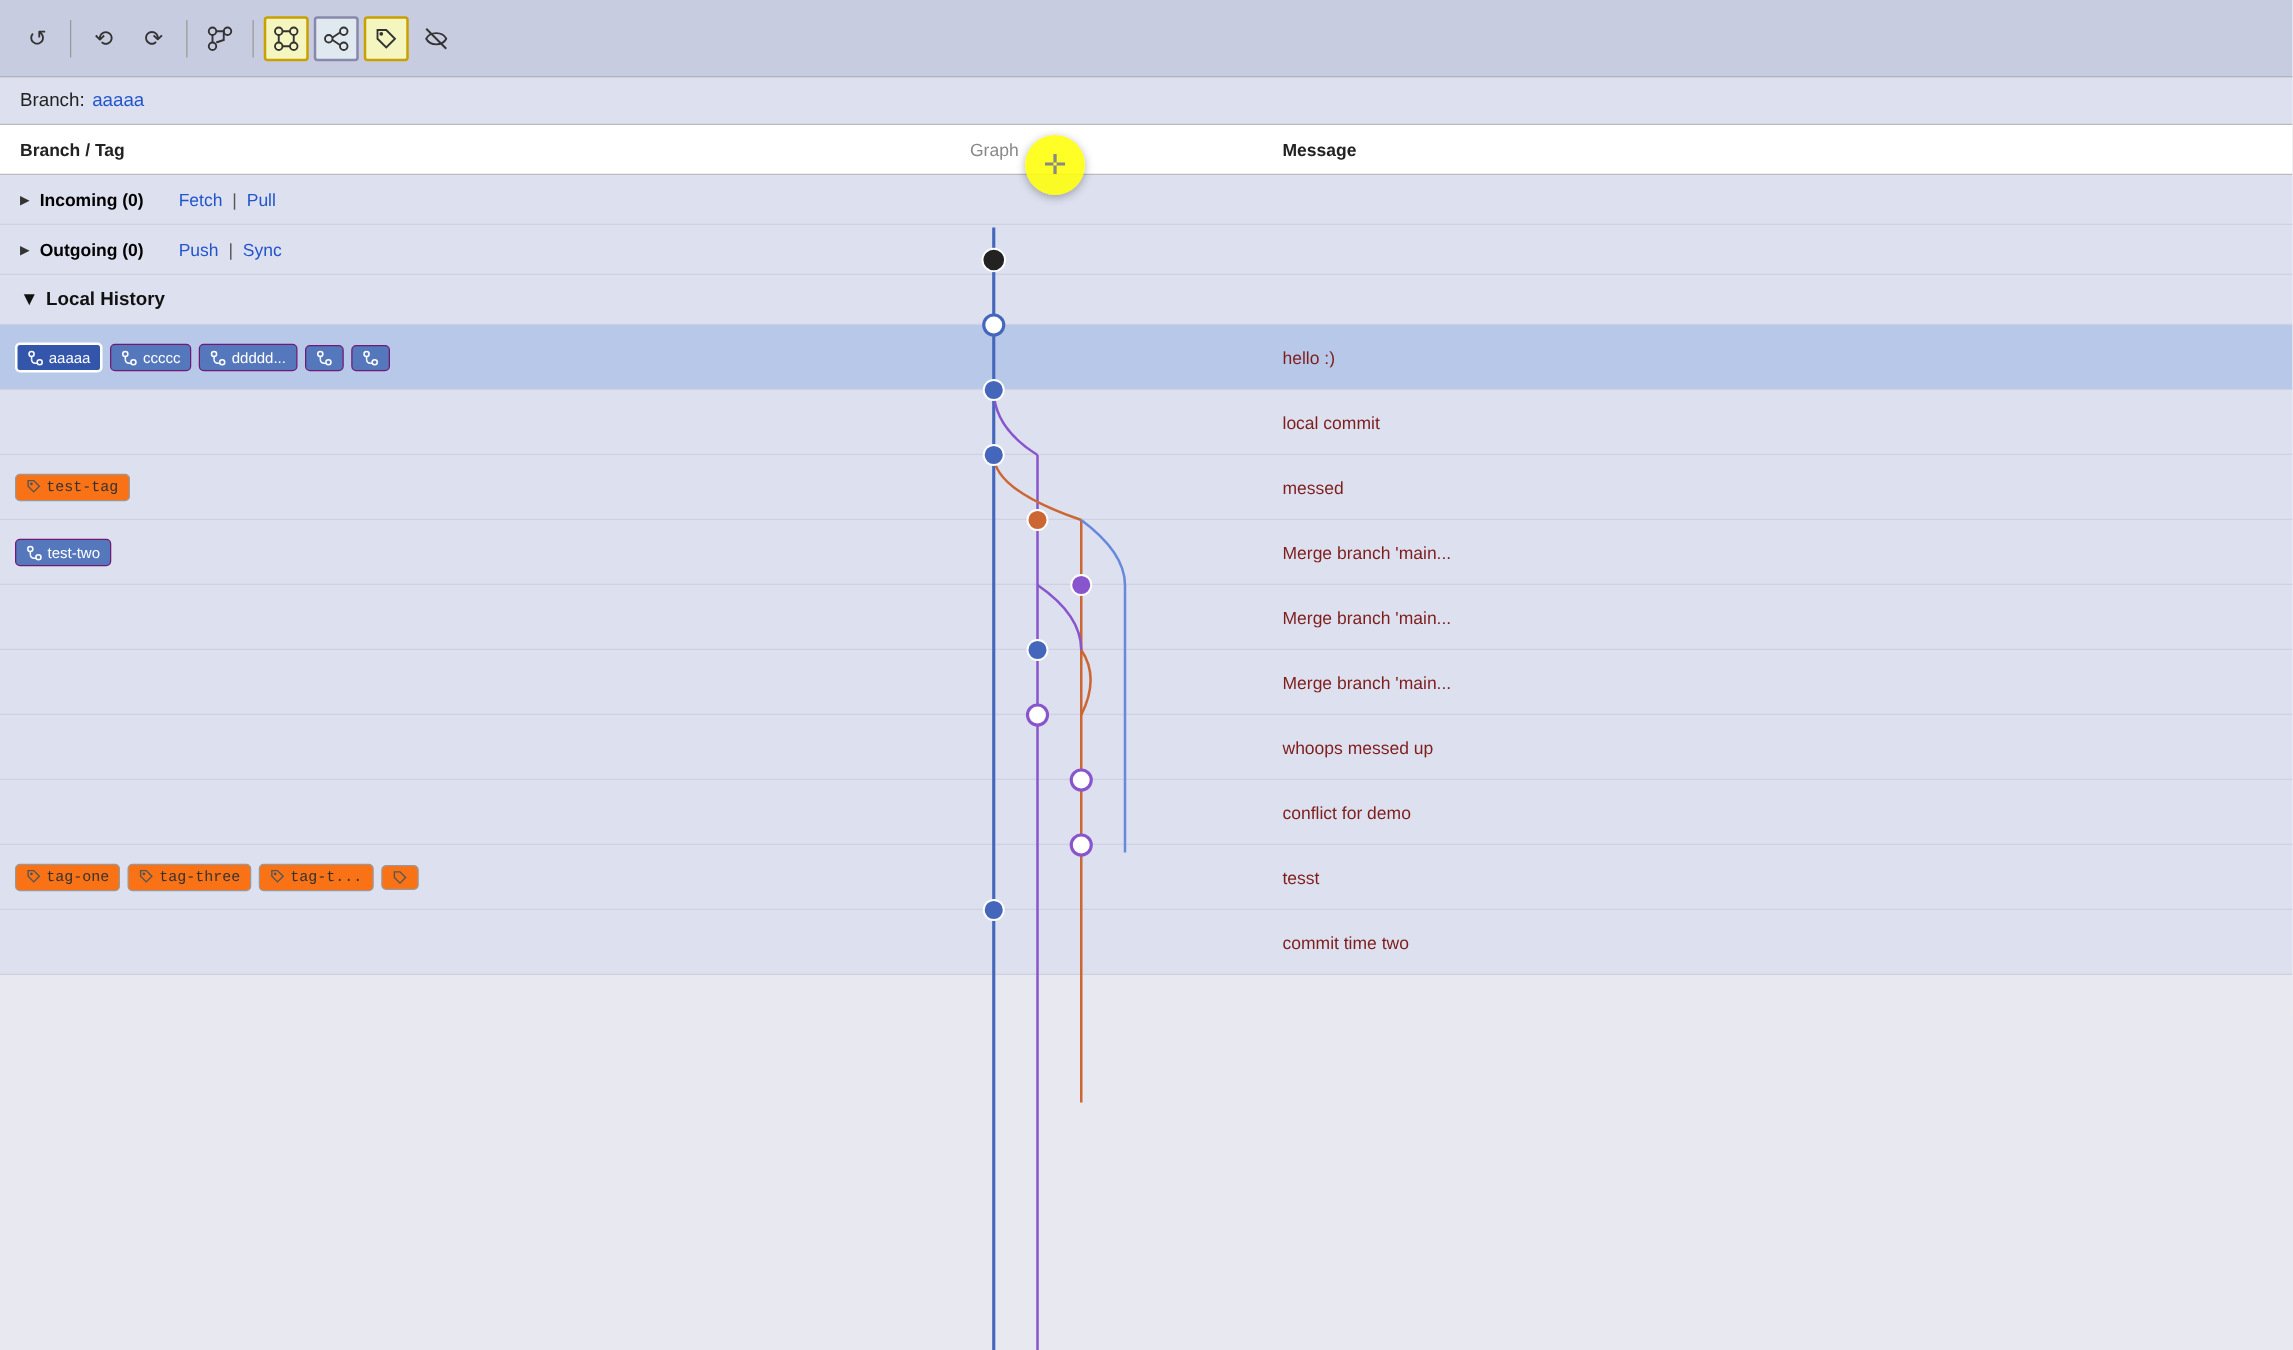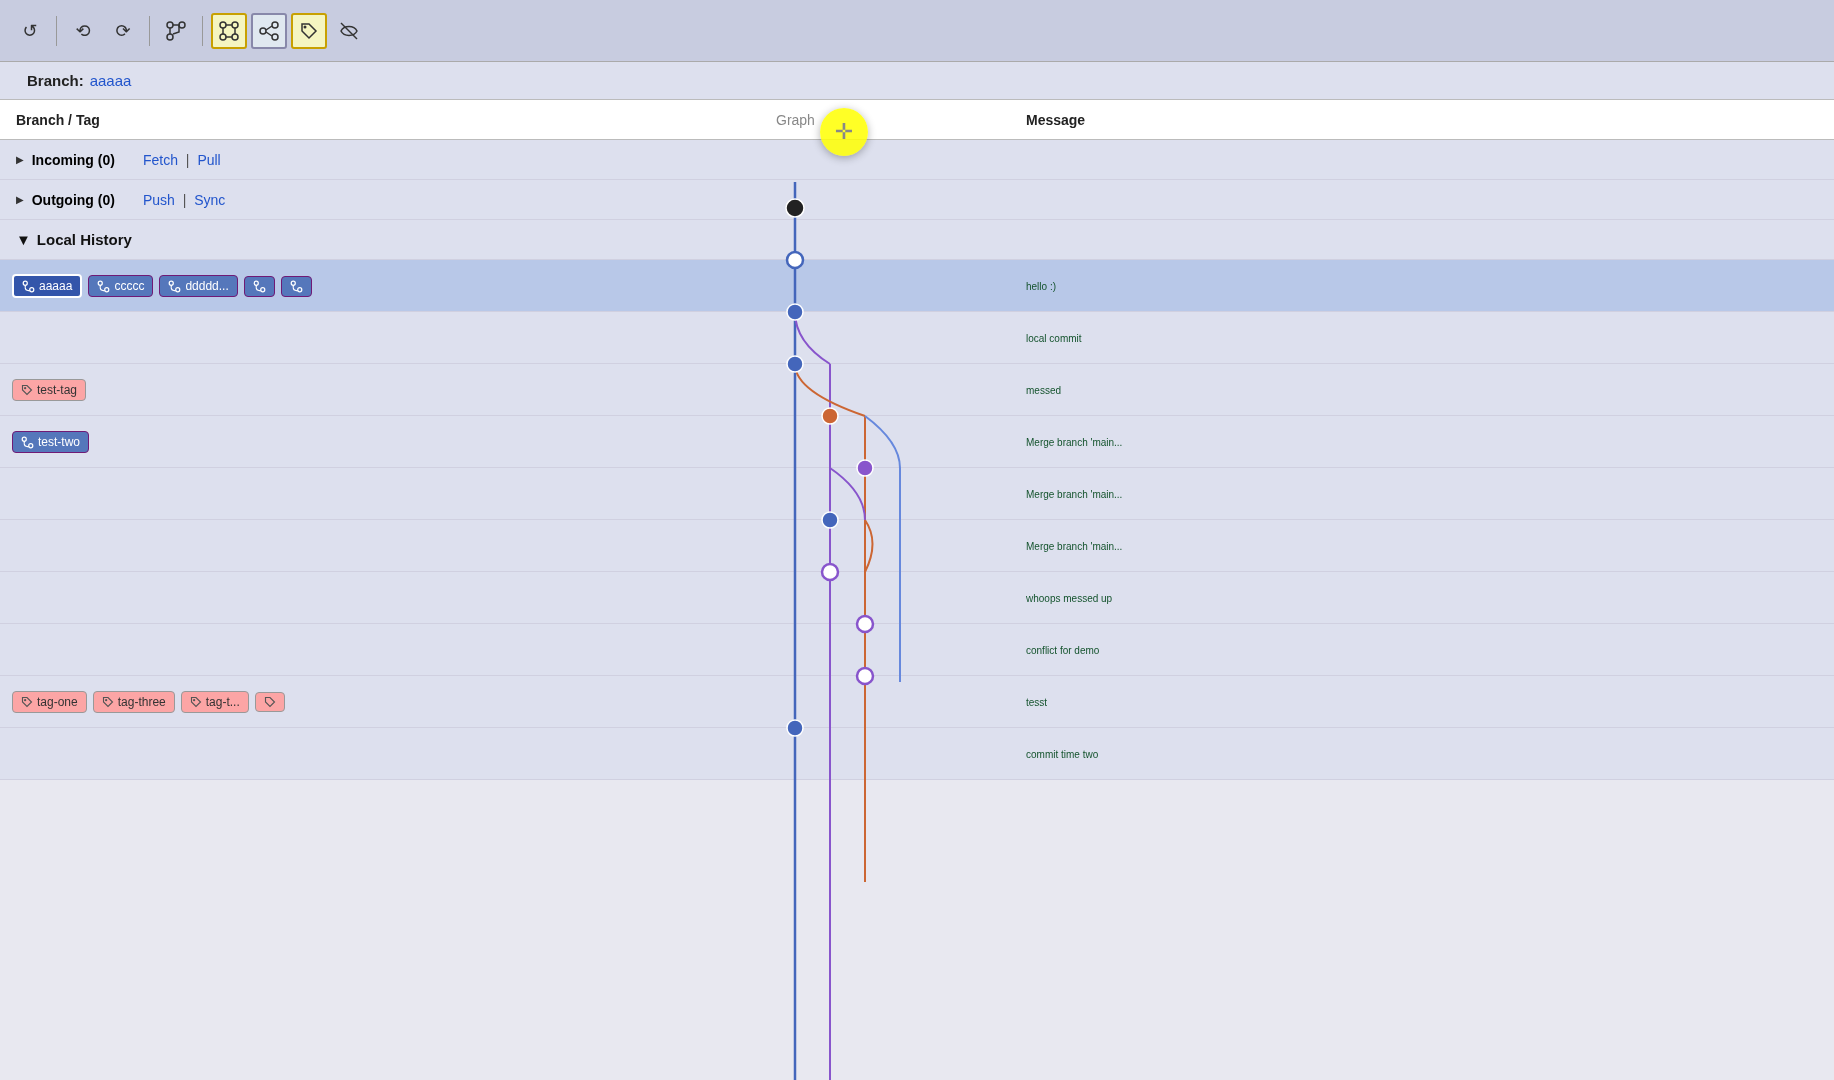--- a/index.html
+++ b/index.html
@@ -214,40 +214,40 @@
       border: 1px solid #701a75;
     }
 
     .branch-tag.active {
       background: #3355aa;
       border: 2px solid #ffffff;
     }
 
     .tag-badge {
       display: flex;
-      align-items: center;
       gap: 4px;
-      background: #fca5a5;
+      background: #f97316;
       color: #333;
       border-radius: 4px;
       padding: 3px 8px;
       font-size: 12px;
       border: 1px solid #999;
+      font-family: Liberation Mono, monospace;
     }
 
     .graph-cell {
       position: relative;
       height: 52px;
       overflow: visible;
     }
 
     .message-cell {
       padding: 0 16px;
-      font-size: 10px;
-      color: #14532d;
+      font-size: 14px;
+      color: #7f1d1d;
       white-space: nowrap;
       overflow: hidden;
       text-overflow: ellipsis;
     }
 
   </style>
 </head>
 <body>
 
 <div class="main-container">
@@ -297,21 +297,21 @@
     </div>
     <div class="toolbar-icon">
       <svg width="22" height="22" viewBox="0 0 22 22" fill="none">
         <path d="M3 11 C6 5 16 5 19 11 C16 17 6 17 3 11Z" stroke="#333" stroke-width="1.5" fill="none"></path>
         <line x1="3" y1="3" x2="19" y2="19" stroke="#333" stroke-width="1.5"></line>
       </svg>
     </div>
   </div>
 
   <div class="branch-line">
-    <span style="font-weight:bold;margin-left:11px;">Branch:</span>
+    <span style="font-weight:normal;">Branch:</span>
     <span class="branch-name-link">aaaaa</span>
   </div>
 
   <div class="table-header">
     <div class="col-header">Branch / Tag</div>
     <div class="col-graph">
       <span>Graph</span>
       
       <div class="cursor-indicator">✛</div>
     </div>

